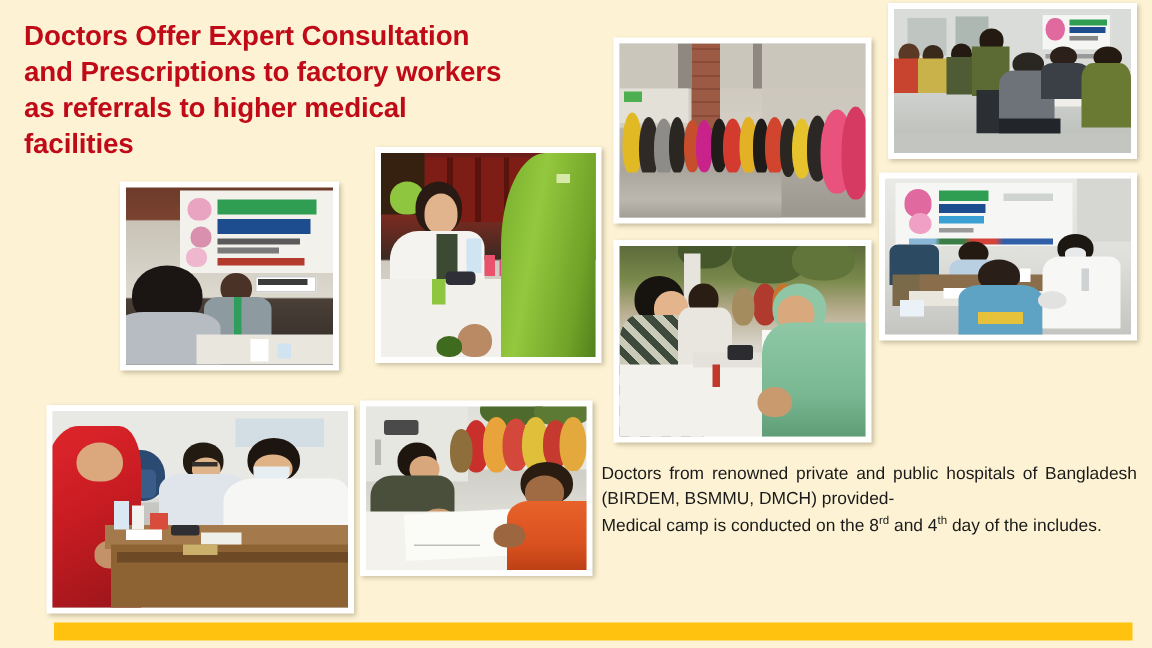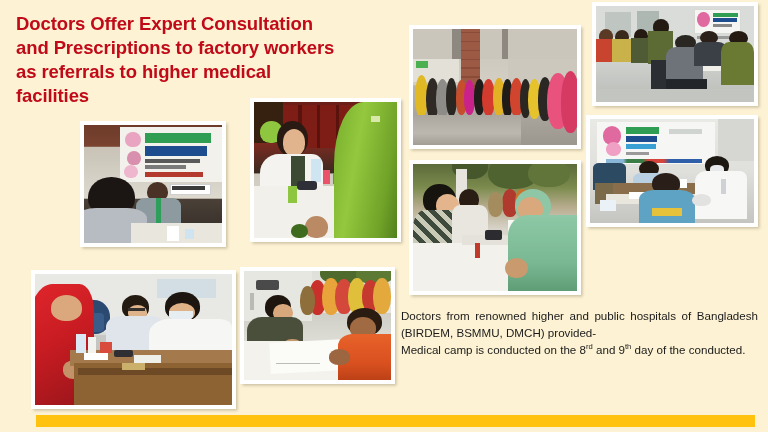--- a/index.html
+++ b/index.html
@@ -379,19 +379,19 @@
       <div style="left:22%;top:84%;width:30%;height:1.5%;background:#bdbdb8;"></div>
 
       <div class="blob" style="left:70%;top:34%;width:24%;height:26%;background:#2b1c12;"></div>
       <div class="blob" style="left:72%;top:42%;width:18%;height:20%;background:#a06a42;"></div>
       <div style="left:64%;top:58%;width:42%;height:46%;background:linear-gradient(180deg,#e8622a 0%,#d8501f 60%,#b63c14 100%);border-radius:24% 10% 0 0;"></div>
       <div class="blob" style="left:58%;top:72%;width:14%;height:14%;background:#9c6640;"></div>
     </div>
   </div>
 
   <div id="body-text">
-    <p class="justify">Doctors from renowned higher and public hospitals of Bangladesh (BIRDEM, BSMMU, DMCH) provided-</p>
-    <p class="justify"><span>Medical camp is conducted on the 8</span><sup>rd</sup><span> and 9</span><sup>th</sup><span> day of the conducted.</span></p>
+    <p class="justify">Doctors from renowned private and public hospitals of Bangladesh (BIRDEM, BSMMU, DMCH) provided-</p>
+    <p class="justify"><span>Medical camp is conducted on the 8</span><sup>rd</sup><span> and 4</span><sup>th</sup><span> day of the includes.</span></p>
   </div>
 
   <div id="gold-bar" style="background: rgb(255, 194, 14);"></div>
 
 </div>
 
 </body></html>

